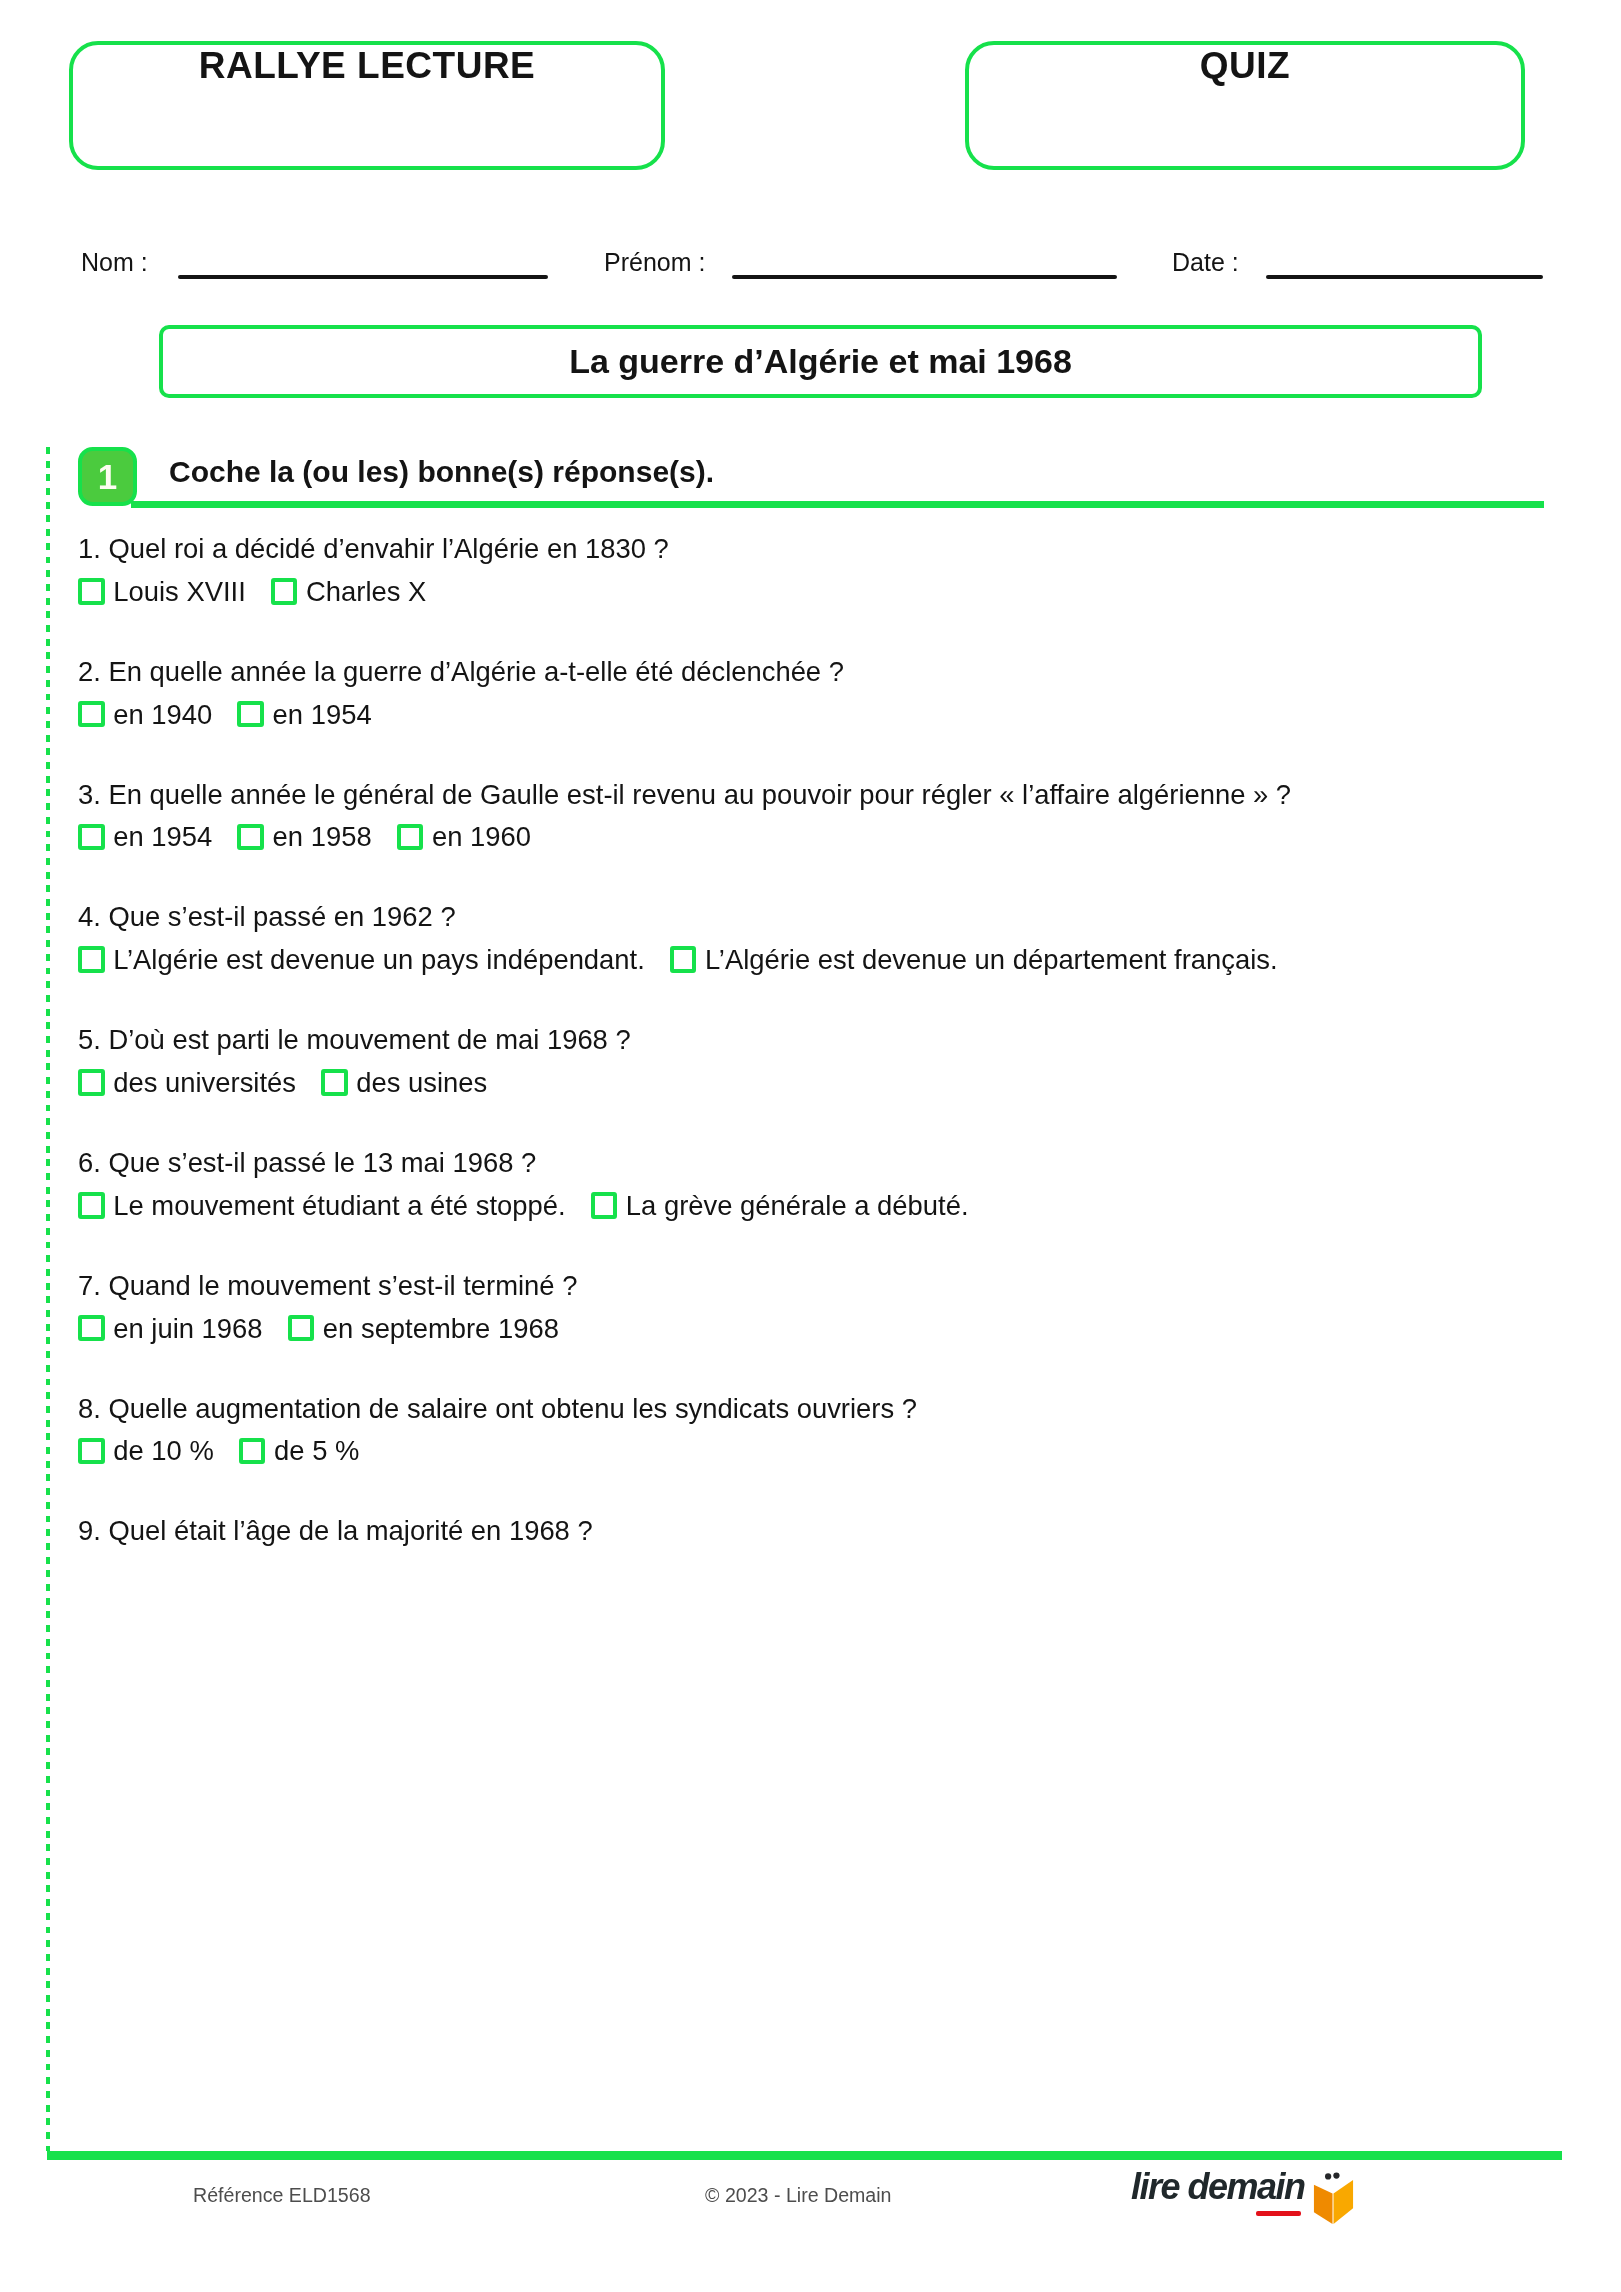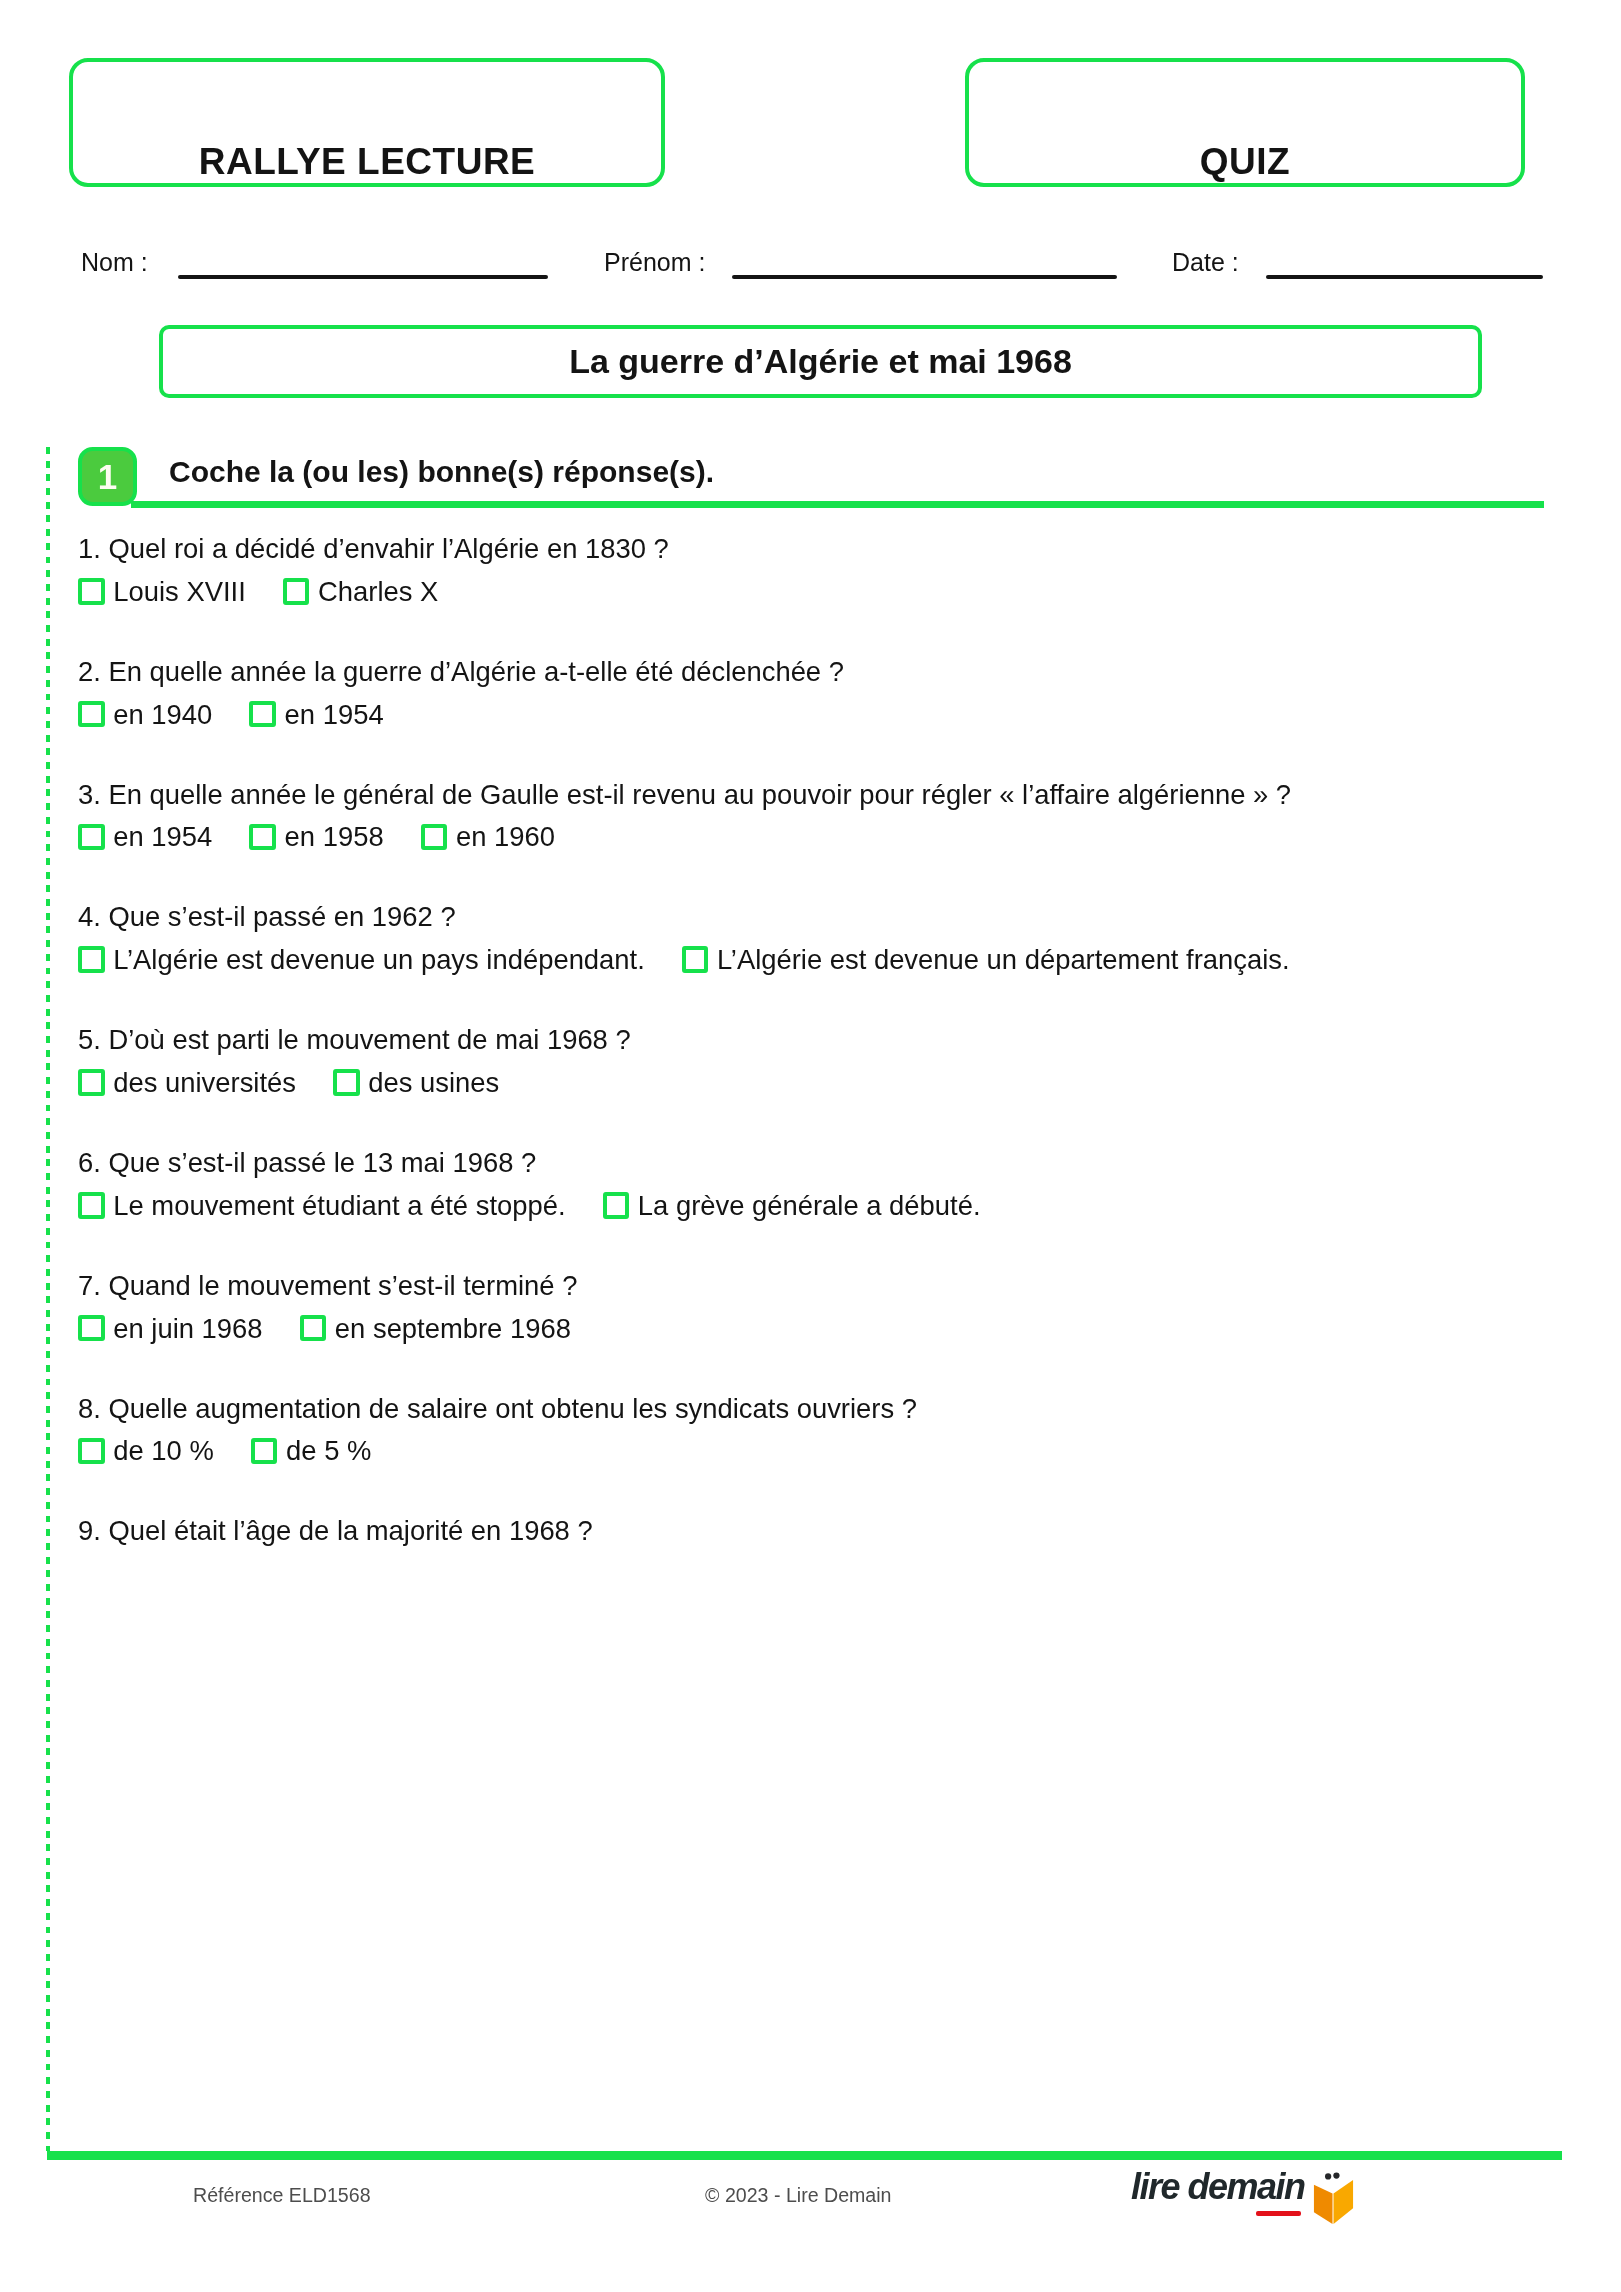--- a/index.html
+++ b/index.html
@@ -12,27 +12,26 @@
     color: var(--ink);
     overflow: hidden;
   }
 
   
   .hdr-box {
     position: absolute;
     top: 41px;
     height: 129px;
     border: 4.9px solid var(--green);
-    border-radius: 19px;
+    border-radius: 29px;
     box-sizing: border-box;
     display: flex;
-    align-items: flex-end;
+    align-items: flex-start;
     justify-content: center;
     background: #fff;
-    margin-top: 17px;
   }
   .hdr-box.left  { left: 69px;  width: 596px; }
   .hdr-box.right { left: 965px; width: 560px; }
   .hdr-box span {
     font-size: 37px;
     font-weight: 800;
     letter-spacing: 0.5px;
     color: var(--ink);
   }
 
@@ -136,21 +135,21 @@
   .q-text {
     font-size: 27.4px;
     line-height: 31px;
     margin: 0 0 11.8px 0;
     color: var(--ink);
     white-space: nowrap;
   }
   .q-opts {
     display: flex;
     align-items: center;
-    gap: 37px;
+    gap: 25px;
     margin: 0 0 49px 0;
     line-height: 31px;
   }
   .opt {
     display: inline-flex;
     align-items: center;
     gap: 8.8px;
     cursor: pointer;
   }
   .cb {

